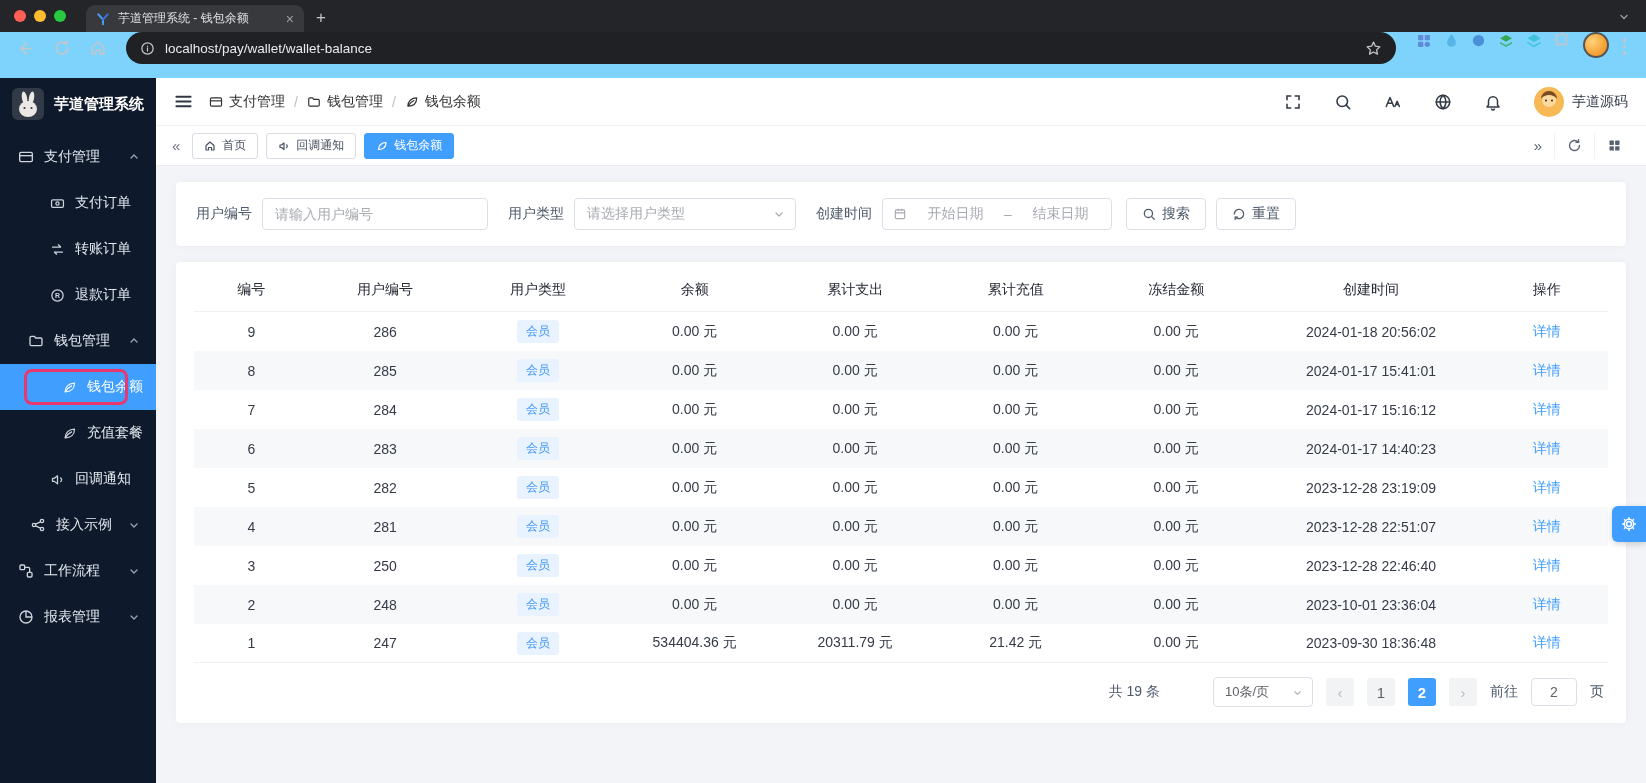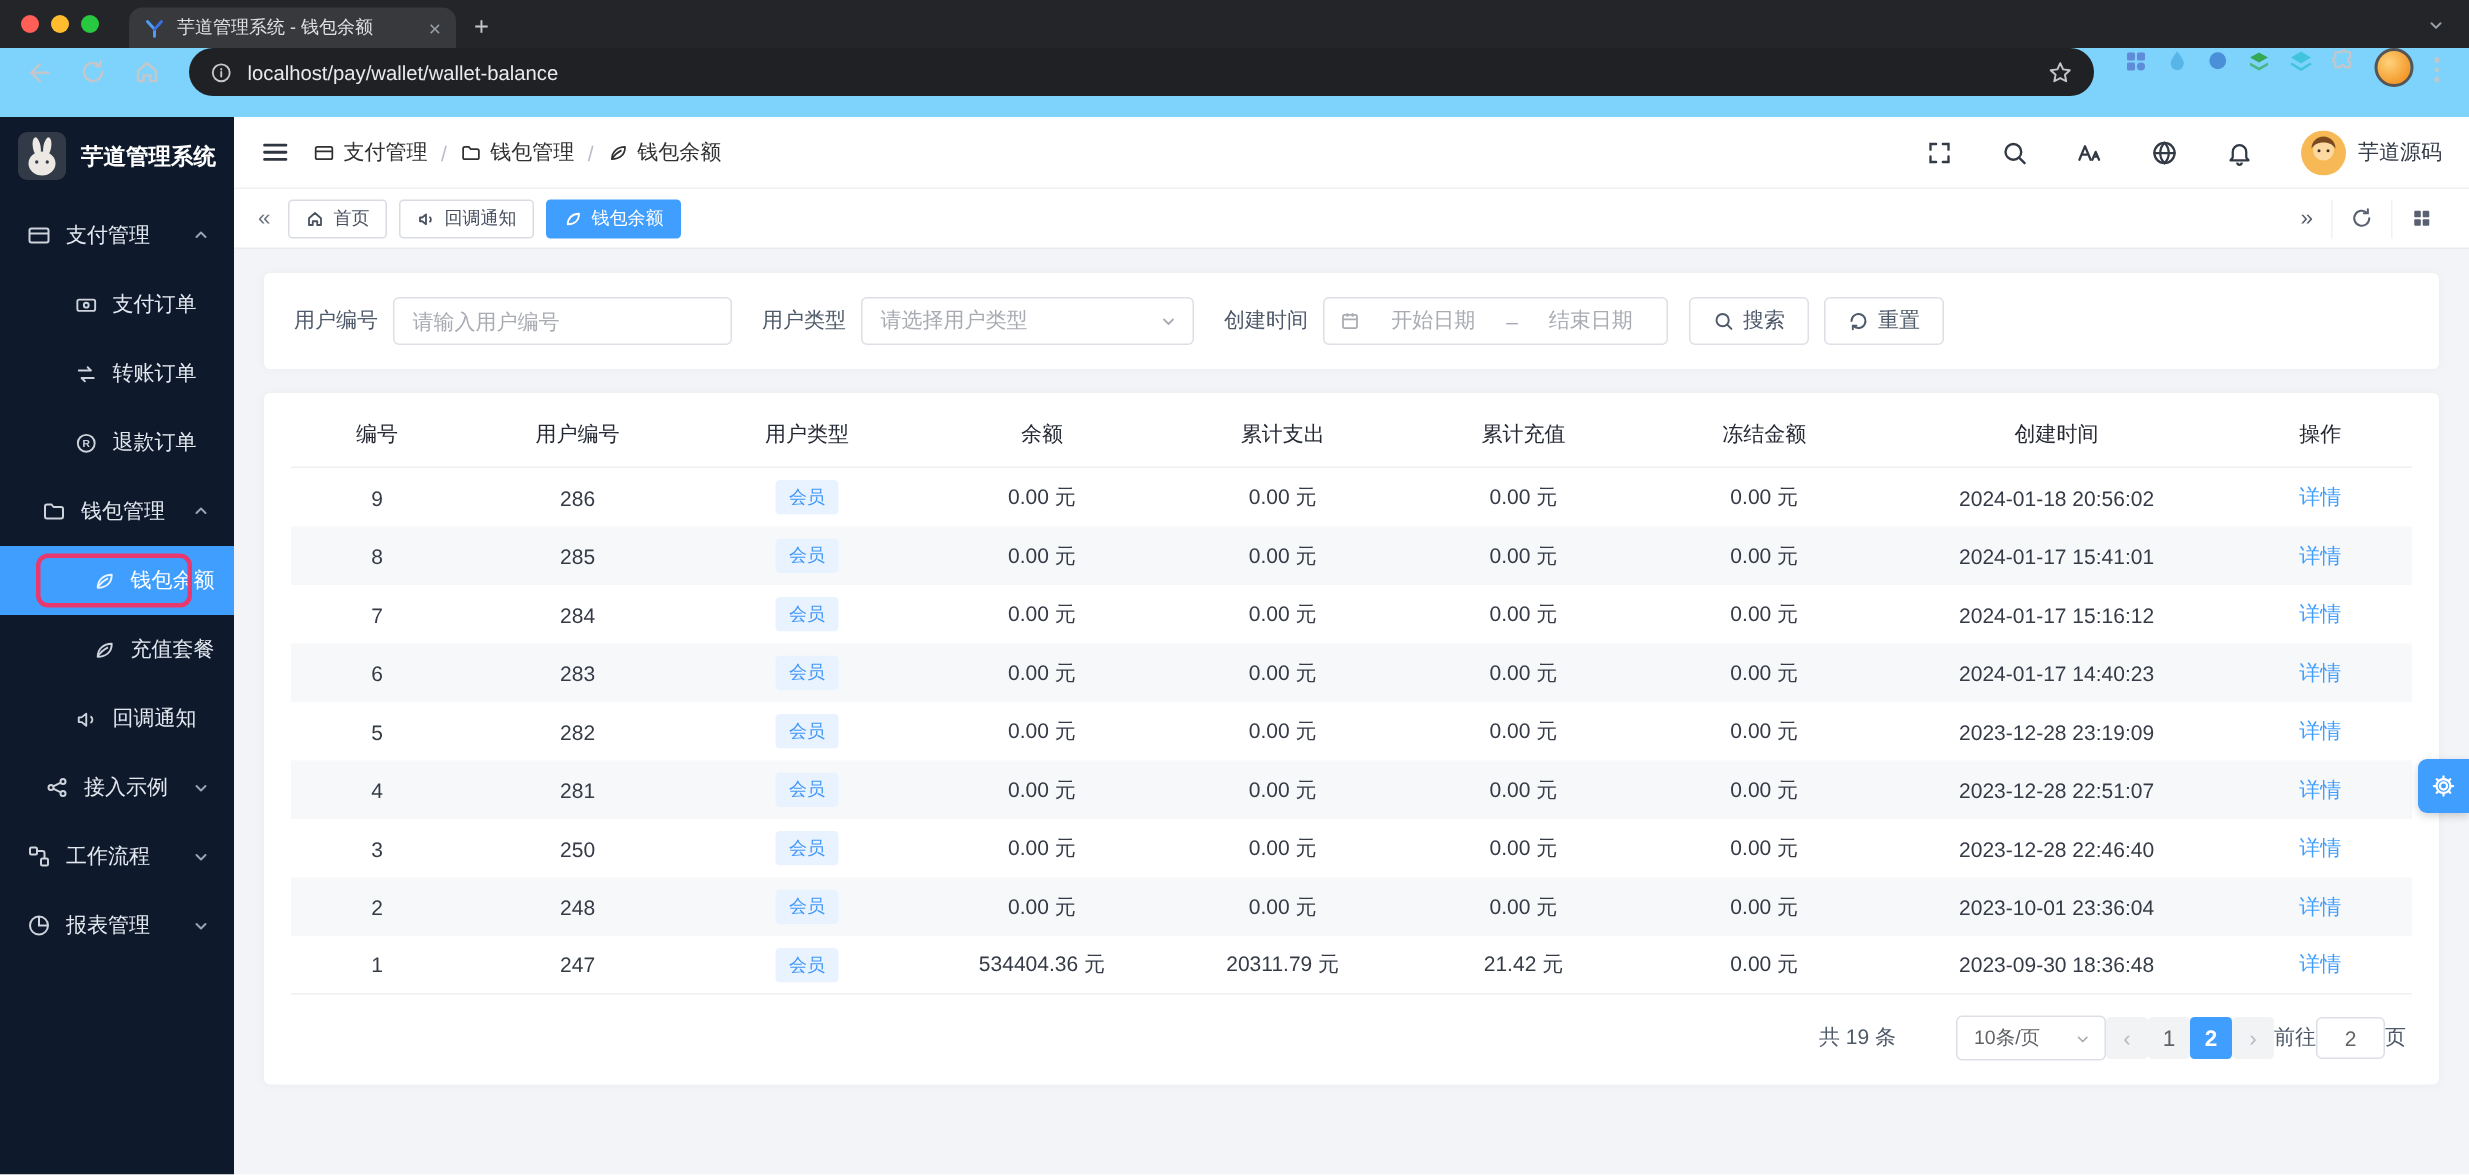--- a/index.html
+++ b/index.html
@@ -103,21 +103,21 @@
     grid-template-columns:0.75fr 1fr 1fr 1.05fr 1.05fr 1.05fr 1.05fr 1.5fr 0.8fr; align-items:center; }
   .t-head { height:44px; font-weight:normal; color:#242934; font-size:14px; border-bottom:1px solid #eef0f3; }
   .t-row { height:39px; font-size:14px; color:#353b46; }
   .t-row.striped { background:#f7f8fa; }
   .t-body .t-row:last-child { border-bottom:1px solid #eef0f3; }
   .cell { text-align:center; white-space:nowrap; overflow:hidden; }
   .badge { display:inline-block; background:#e8f3ff; color:#4196f7; font-size:12px; padding:3px 9px; border-radius:3px; }
   .link { color:#409eff; cursor:pointer; }
 
   
-  .pagination { display:flex; align-items:center; justify-content:flex-end; height:58px;
+  .pagination { display:flex; align-items:center; justify-content:flex-end; gap:13px; height:58px;
     font-size:14px; color:#4e5969; padding-right:4px; }
   .psize { width:100px; height:30px; border:1px solid #dcdfe6; border-radius:4px; display:flex; align-items:center;
     justify-content:space-between; padding:0 9px 0 11px; color:#606266; font-size:13px; cursor:pointer;margin-left:40px; }
   .psize .sel-chev { color:#a8abb2; display:flex; }
   .pbtn { min-width:28px; height:28px; border-radius:3px; background:#f2f3f5; display:flex; align-items:center;
     justify-content:center; color:#606266; font-size:15px; cursor:pointer; }
   .pbtn.dim { color:#b4b9c2; }
   .pbtn.active { background:#409eff; color:#fff; font-weight:bold; cursor:default; }
   .goto-input { width:46px; height:28px; border:1px solid #dcdfe6; border-radius:4px; text-align:center;
     font-size:14px; color:#606266; outline:none; }

